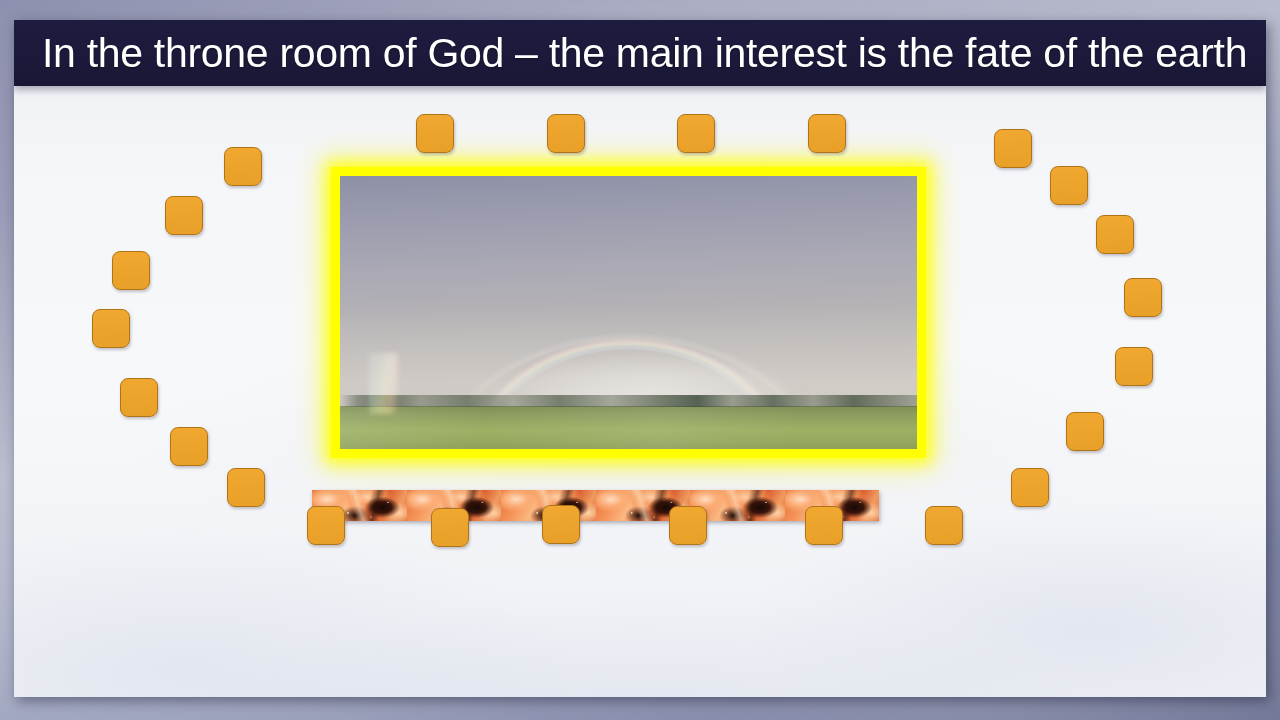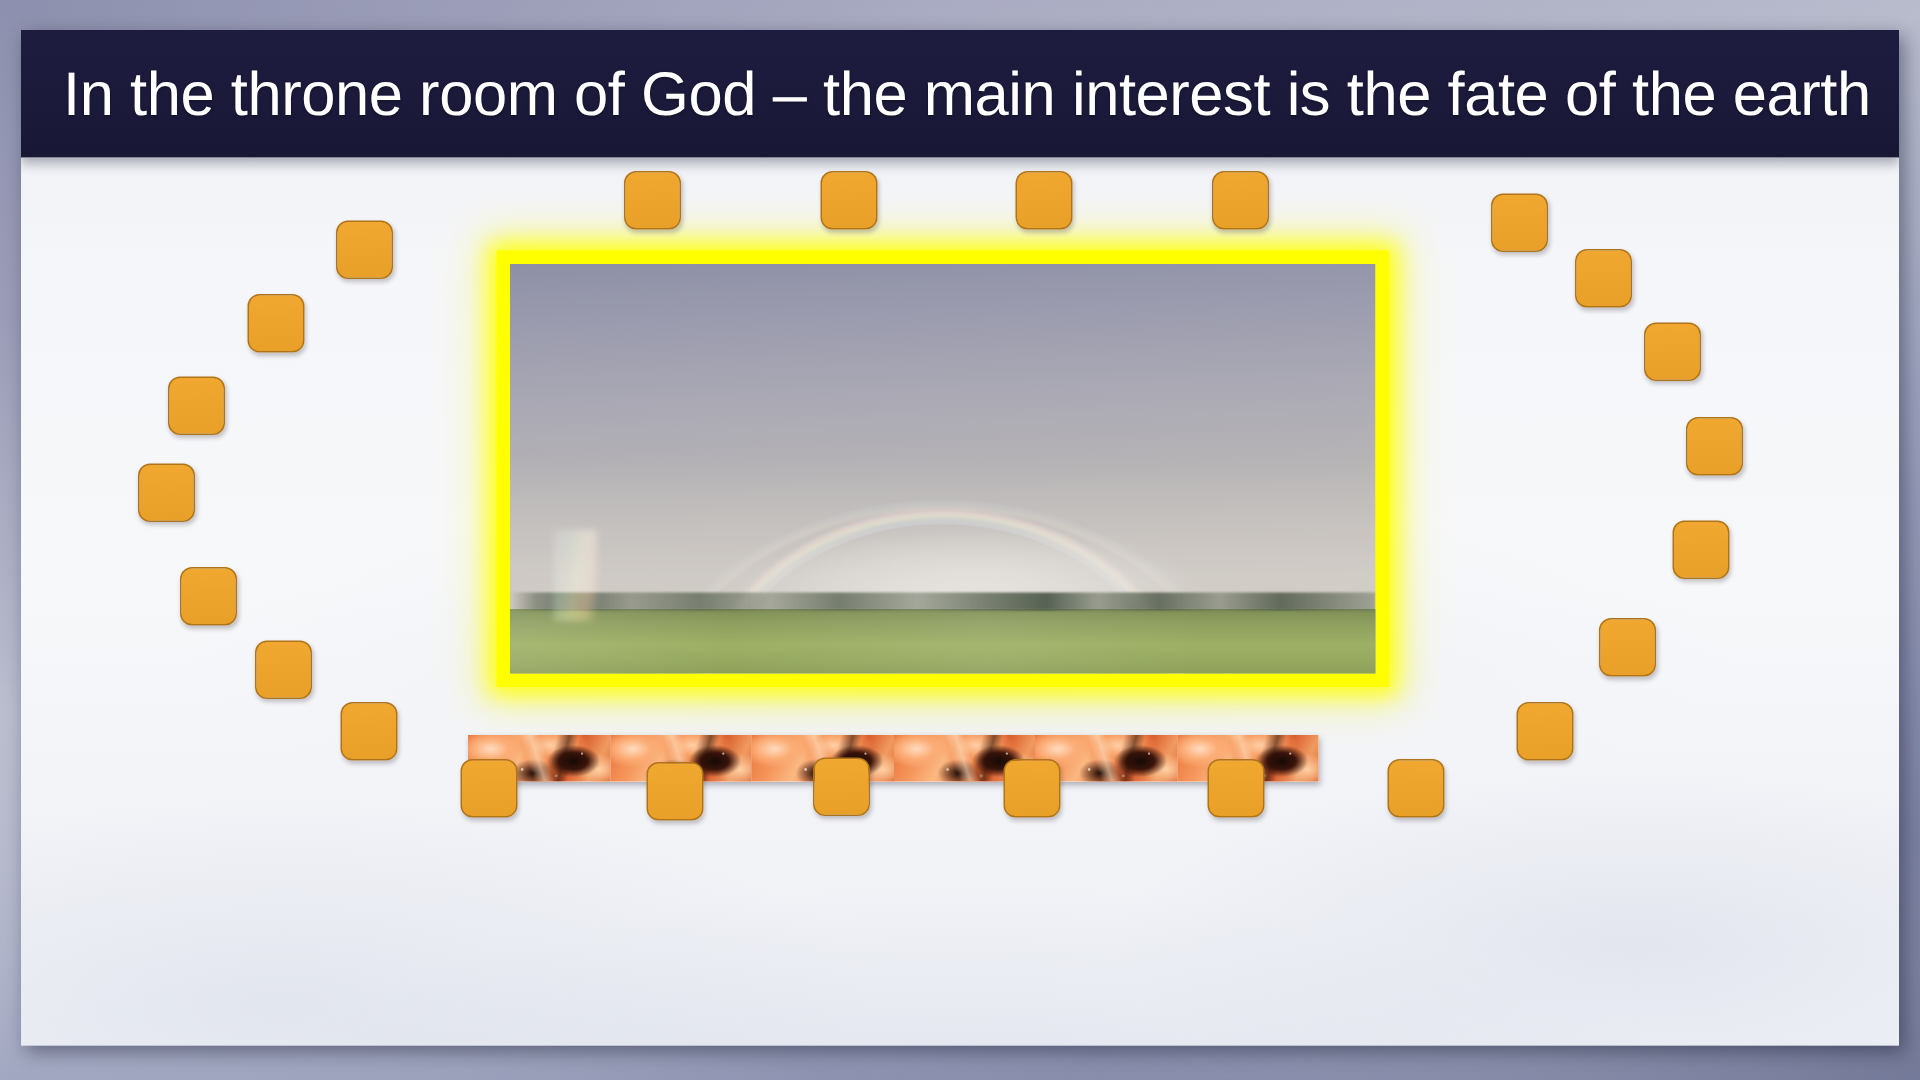--- a/index.html
+++ b/index.html
@@ -53,21 +53,21 @@
       radial-gradient(ellipse 55% 22% at 50% 62%, rgba(236,238,245,.6), transparent 75%),
       linear-gradient(180deg, #eceef3 0%, #f5f6f9 22%, #f7f8fa 55%, #f2f3f7 80%, #eff1f6 100%);
   }
 
   
   #title-band {
     position: absolute;
     left: 0;
     top: 0;
     width: 1252px;
-    height: 85px;
+    height: 66px;
     background: linear-gradient(180deg, #1d1c3f 0%, #1b1a3b 55%, #181734 100%);
     box-shadow: 0 4px 7px rgba(40,44,70,.35);
   }
   #title-text {
     position: absolute;
     left: 28px;
     top: 50%;
     transform: translateY(-50%);
     color: #ffffff;
     font-size: 41px;

